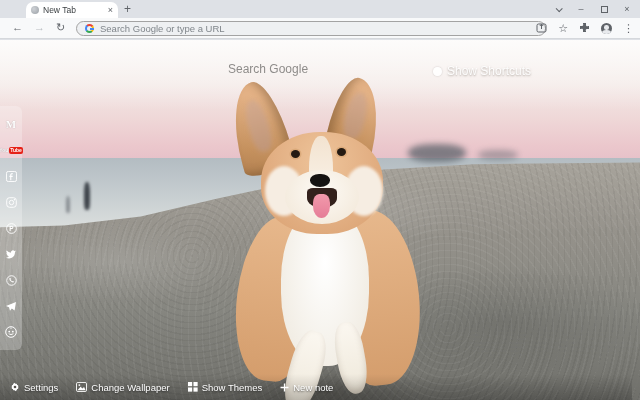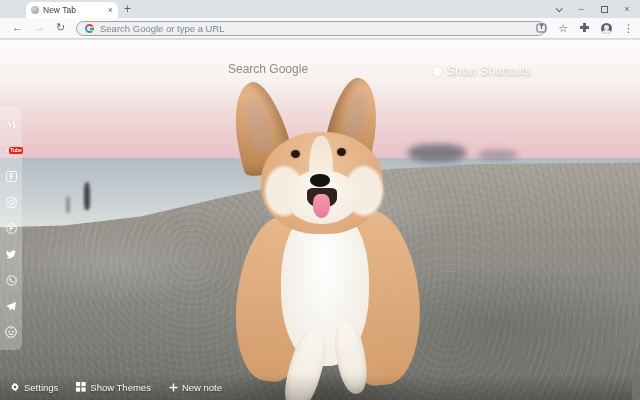--- a/index.html
+++ b/index.html
@@ -265,20 +265,28 @@
 
     <div class="bottombar">
       <span class="bitem">
         <svg width="10" height="10" viewBox="0 0 12 12">
             <path d="M6 1 l.6 1.4 1.5-.4 .4 1.5 L9.9 4 9.5 5.5 11 6 l-1.5 .5 .4 1.5 -1.4 .4 -.4 1.5 L6 11 l-.6-1.4 -1.5 .4 -.4-1.5 L2.1 8 2.5 6.5 1 6 l1.5-.5 -.4-1.5 1.4-.4 .4-1.5 Z" fill="#fff"></path>
             <circle cx="6" cy="6" r="1.6" fill="#55514b"></circle>
           </svg>
         <span>Settings</span>
       </span>
       <span class="bitem">
+        <svg width="11" height="10" viewBox="0 0 12 11">
+            <rect x="0.5" y="0.5" width="11" height="10" rx="1.5" fill="none" stroke="#fff"></rect>
+            <circle cx="3.6" cy="3.4" r="1" fill="#fff"></circle>
+            <path d="M1.5 9 L5 5.2 L7 7.2 L8.8 5.6 L10.5 9 Z" fill="#fff"></path>
+          </svg>
+        <span>Change Wallpaper</span>
+      </span>
+      <span class="bitem">
         <svg width="10" height="10" viewBox="0 0 11 11">
             <rect x="0" y="0" width="4.6" height="4.6" fill="#fff"></rect>
             <rect x="6" y="0" width="4.6" height="4.6" fill="#fff"></rect>
             <rect x="0" y="6" width="4.6" height="4.6" fill="#fff"></rect>
             <rect x="6" y="6" width="4.6" height="4.6" fill="#fff"></rect>
           </svg>
         <span>Show Themes</span>
       </span>
       <span class="bitem">
         <svg width="9" height="9" viewBox="0 0 9 9">

